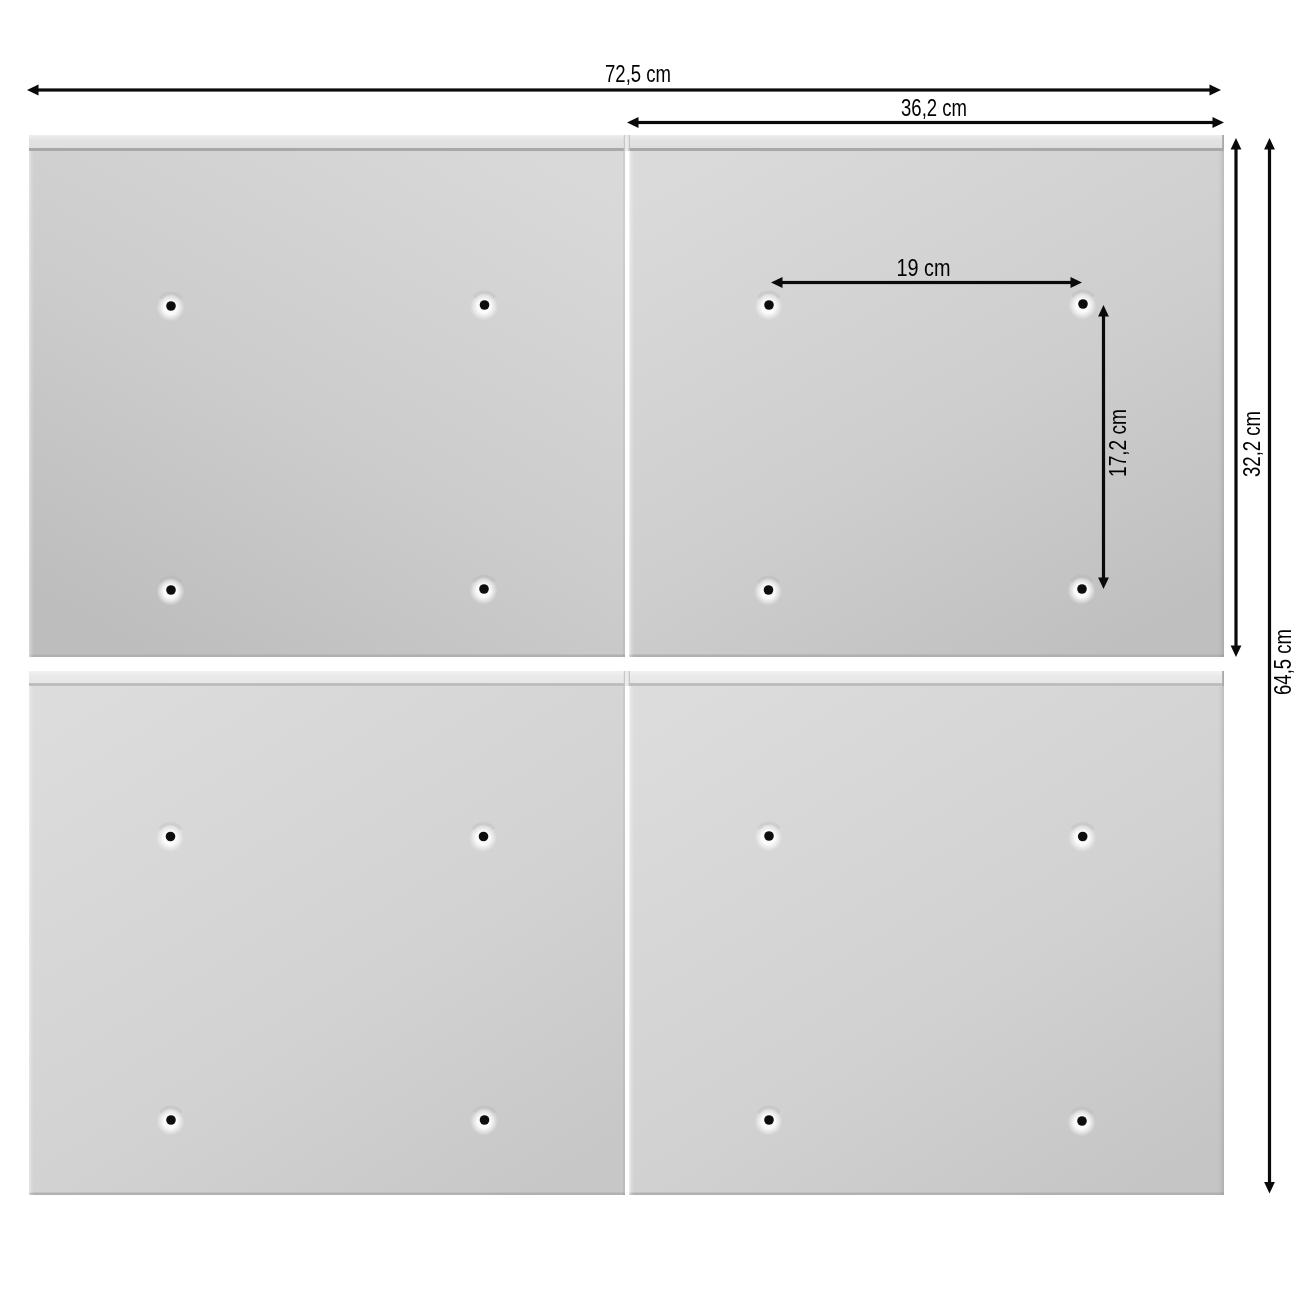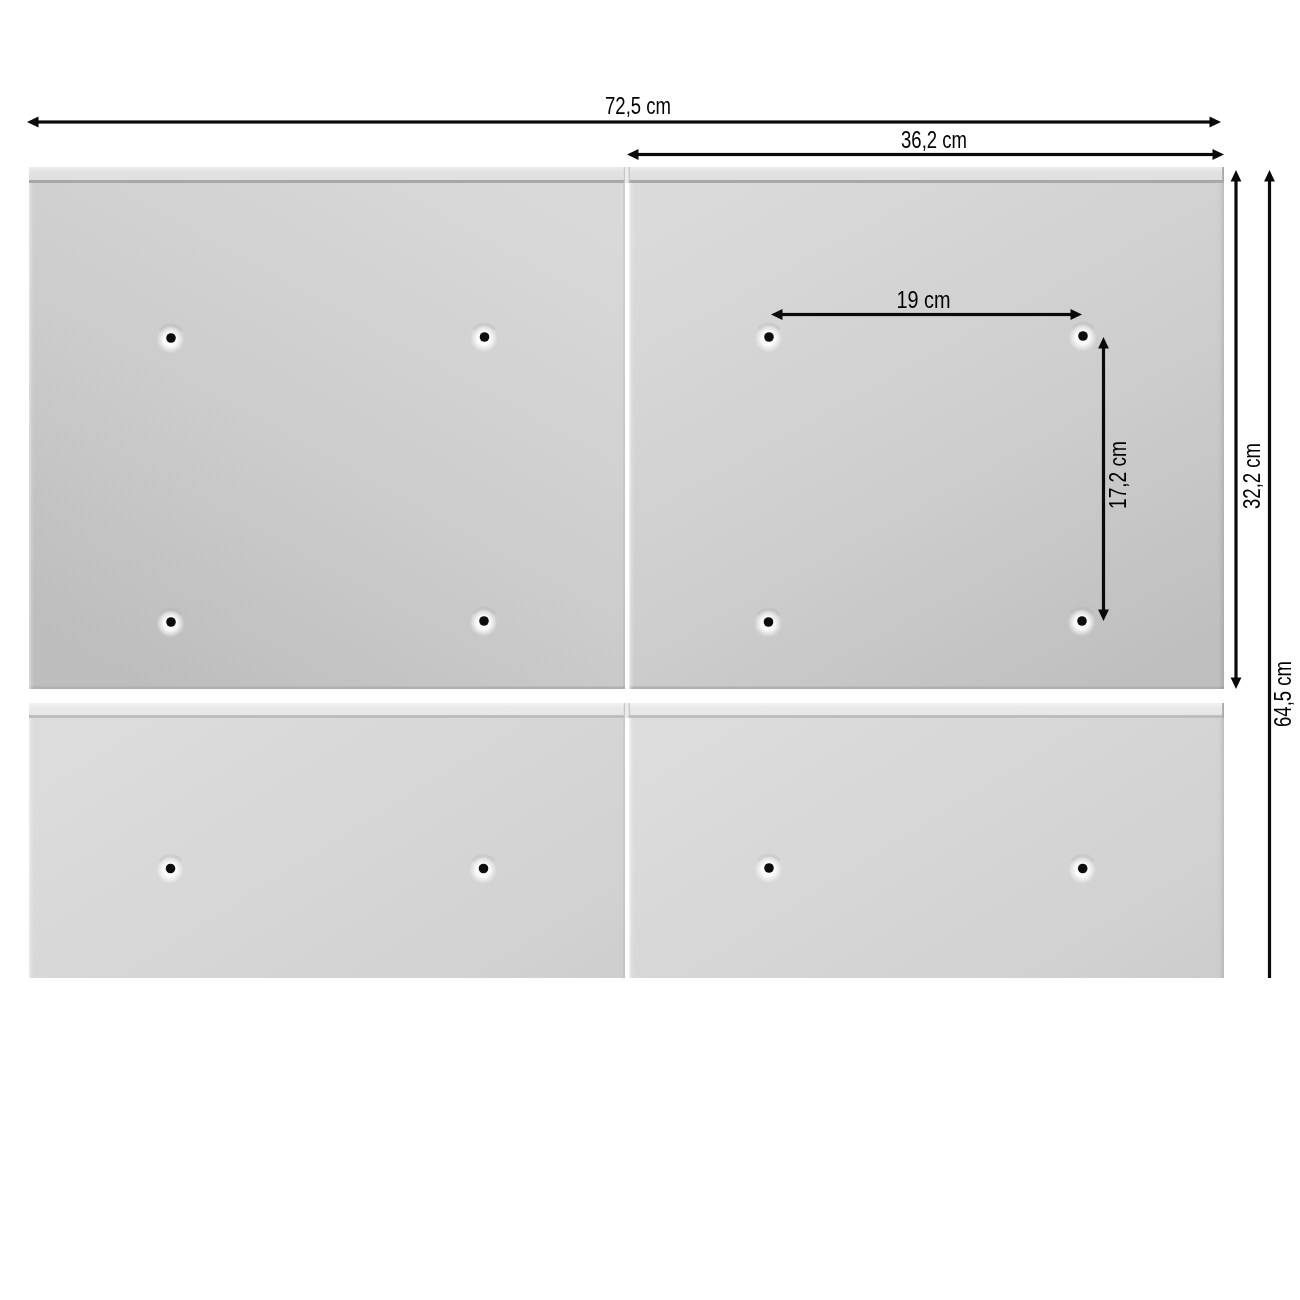--- a/index.html
+++ b/index.html
@@ -1,16 +1,16 @@
 <!DOCTYPE html>
 <html><head>
 <meta charset="utf-8">
 <style>
   html,body{margin:0;padding:0;background:#ffffff;}
-  #stage{width:1300px;height:946px;position:relative;background:#ffffff;overflow:hidden;margin-top:32px;}
+  #stage{width:1300px;height:1300px;position:relative;background:#ffffff;overflow:hidden;}
   svg{display:block;}
   text{font-family:"Liberation Sans", sans-serif;fill:#000000;}
 </style>
 </head>
 <body>
 <div id="stage">
 <svg width="1300" height="1300" viewBox="0 0 1300 1300" xmlns="http://www.w3.org/2000/svg">
   <defs>
     <linearGradient id="faceTL" x1="0.85" y1="0" x2="0.2" y2="1">
       <stop offset="0" stop-color="#d9d9d9"></stop>

